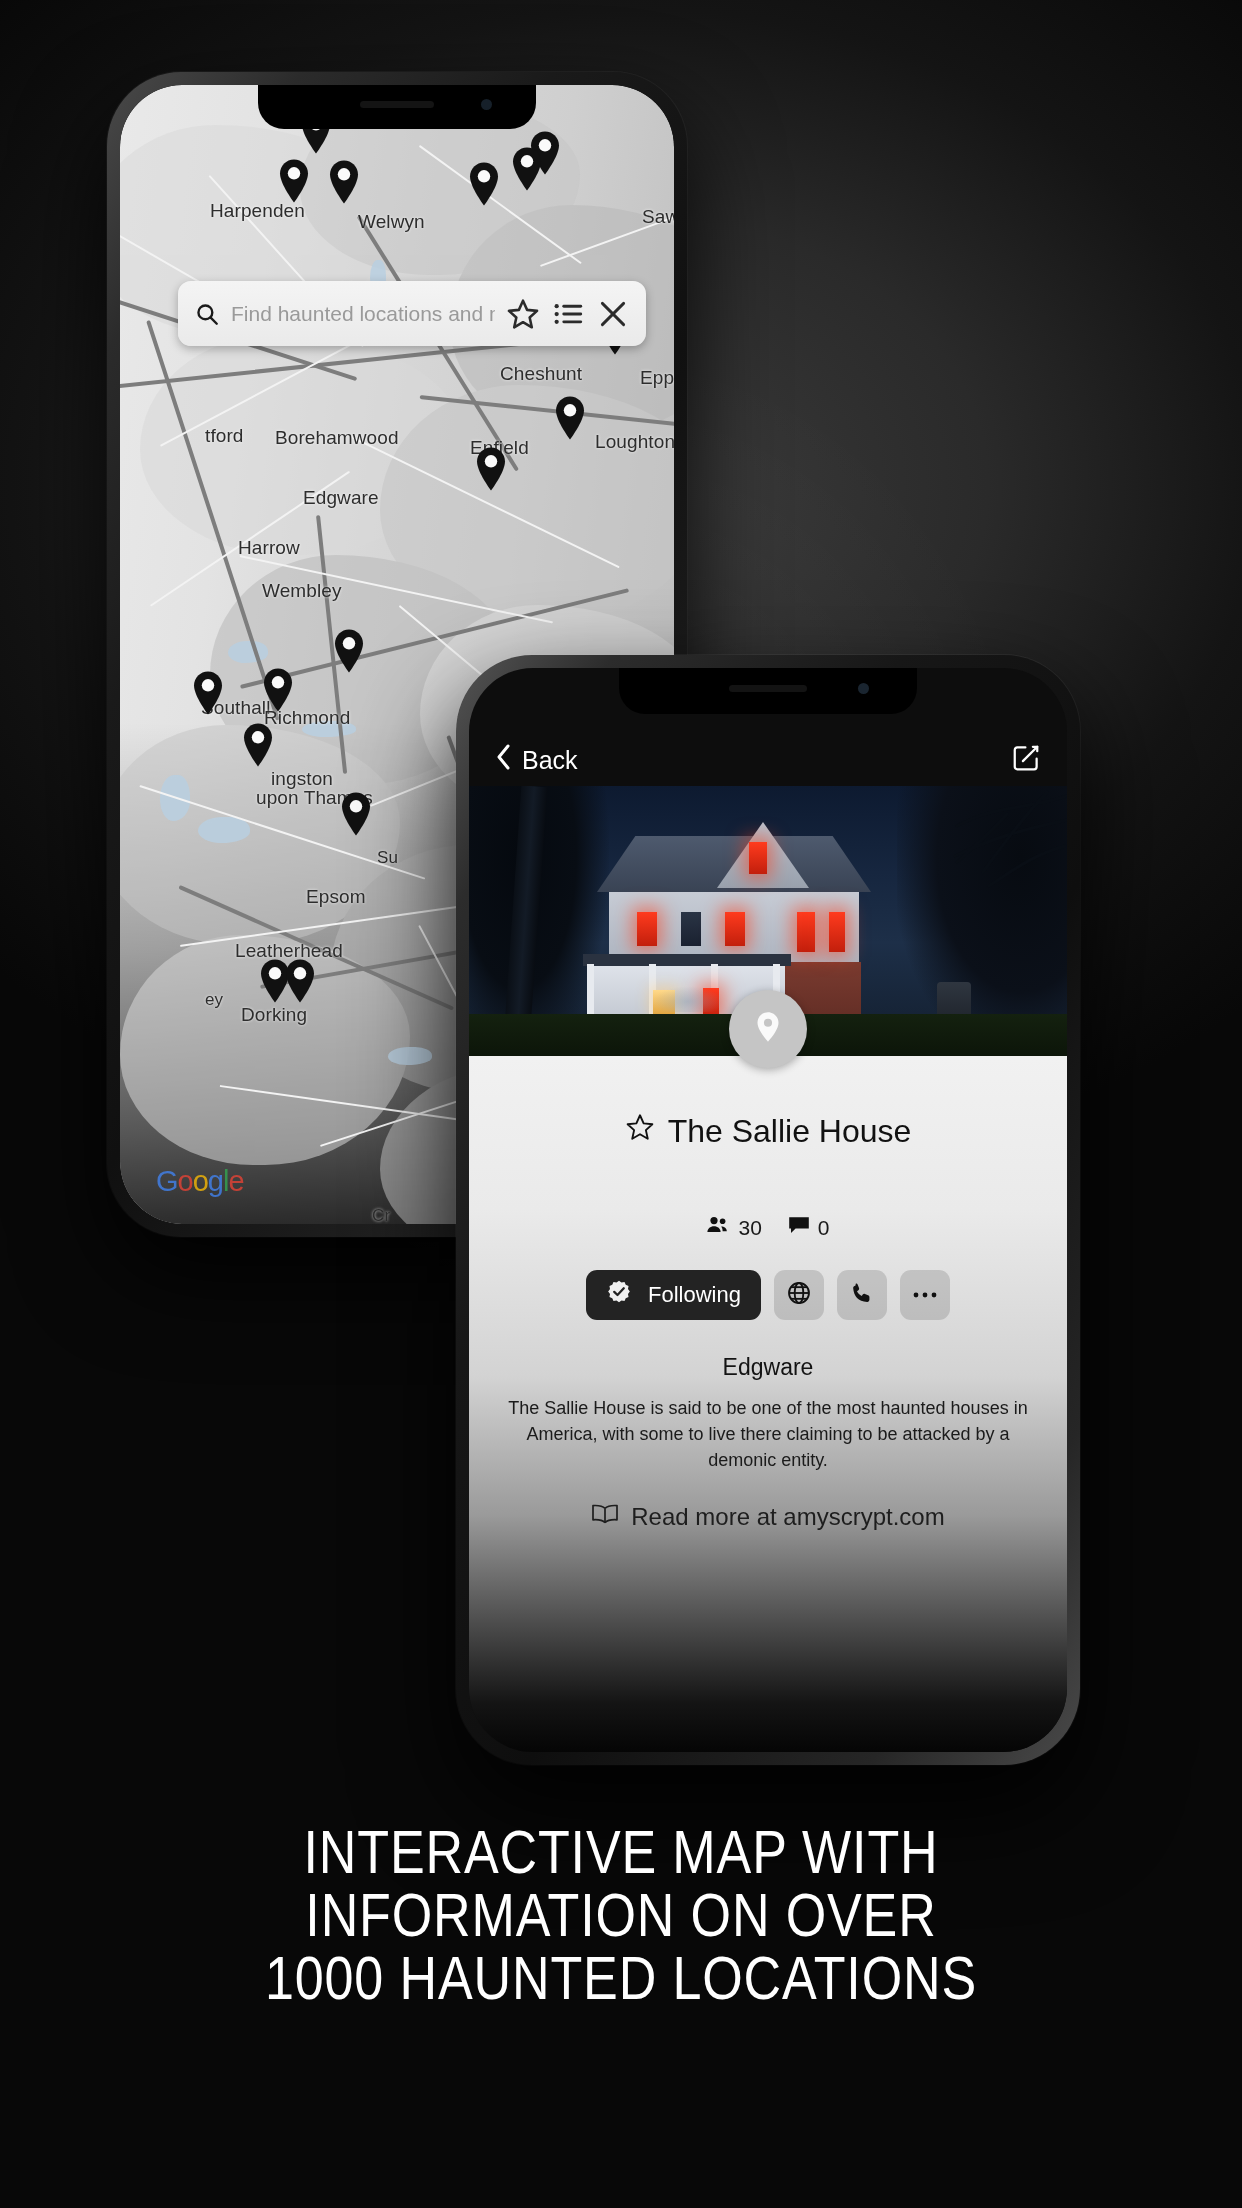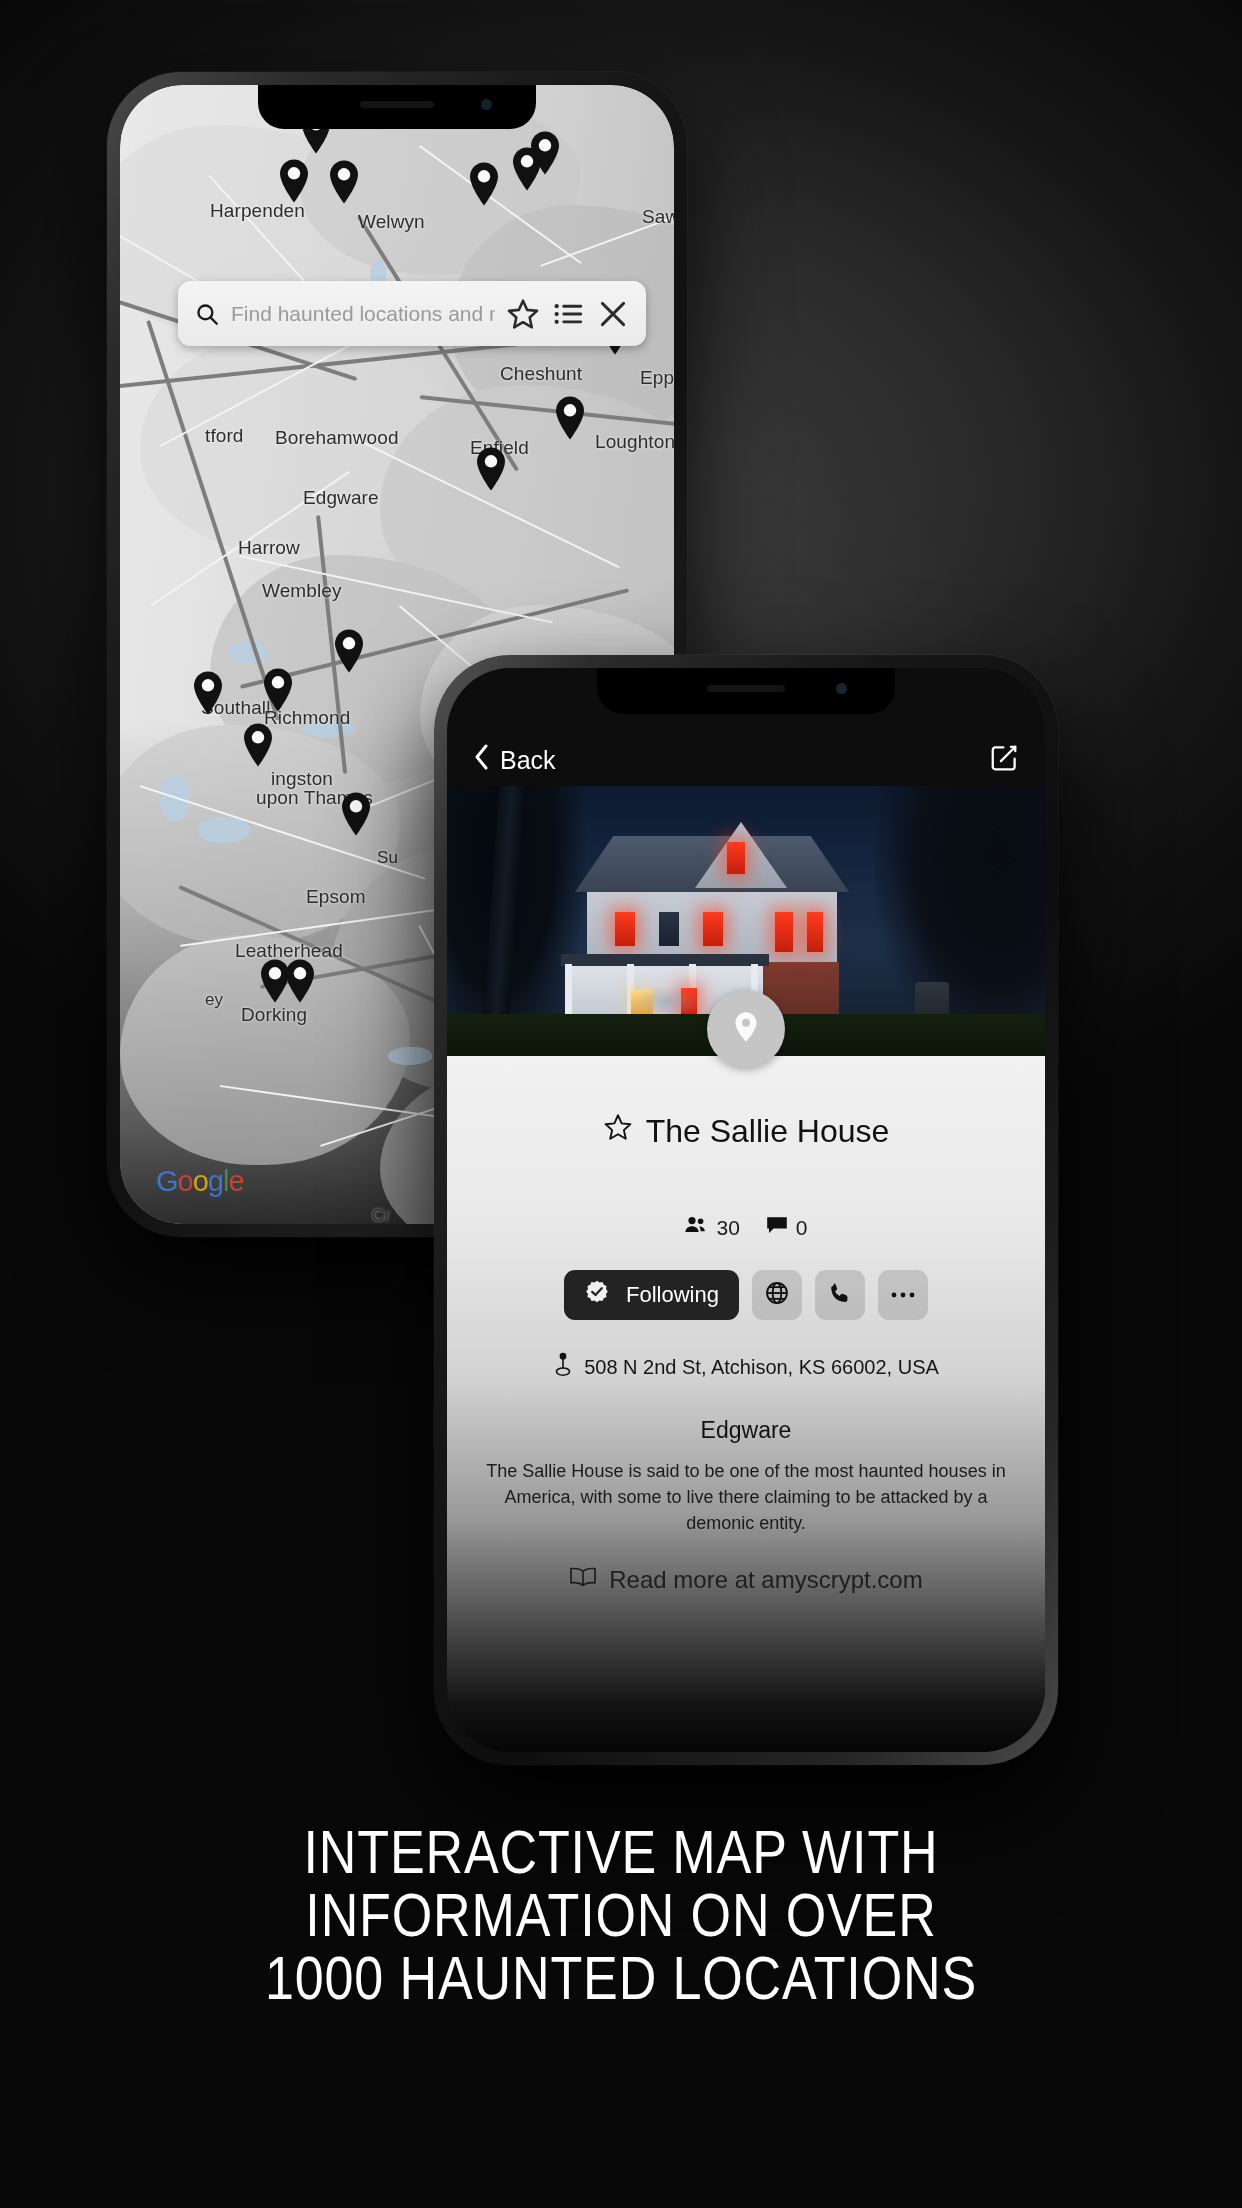--- a/index.html
+++ b/index.html
@@ -108,21 +108,21 @@
   #google-logo span:nth-child(1){color:#4285F4;}
   #google-logo span:nth-child(2){color:#EA4335;}
   #google-logo span:nth-child(3){color:#FBBC05;}
   #google-logo span:nth-child(4){color:#4285F4;}
   #google-logo span:nth-child(5){color:#34A853;}
   #google-logo span:nth-child(6){color:#EA4335;}
 
   
   #phone2{
     position:absolute;
-    left:434px; top:655px;
+    left:456px; top:655px;
     width:624px; height:1110px;
     border-radius:76px;
     background:linear-gradient(122deg,#555 0%,#2c2c2c 12%,#171717 34%,#0e0e0e 58%,#262626 84%,#4a4a4a 100%);
     padding:13px;
     box-shadow:0 45px 100px rgba(0,0,0,.9), 0 0 0 1px rgba(255,255,255,.06);
   }
   #phone2-inner{
     position:relative; width:100%; height:100%;
     border-radius:64px; overflow:hidden;
     background:#0d0d0d;
@@ -653,30 +653,20 @@
           <span>
             <svg width="26" height="10" viewBox="0 0 26 10" fill="#111">
               <circle cx="4" cy="5" r="2.4"></circle>
                 <circle cx="13" cy="5" r="2.4"></circle>
                 <circle cx="22" cy="5" r="2.4"></circle>
             </svg>
           </span>
         </div>
       </div>
 
-      <div id="addr-row">
-        <span>
-          <svg width="20" height="26" viewBox="0 0 20 26" fill="none" stroke="#111" stroke-width="1.6">
-            <circle cx="10" cy="4.2" r="2.6" fill="#111"></circle>
-            <line x1="10" y1="6.8" x2="10" y2="16.2"></line>
-            <ellipse cx="10" cy="19.6" rx="6.6" ry="3.6"></ellipse>
-          </svg>
-        </span>
-        <span>508 N 2nd St, Atchison, KS 66002, USA</span>
-      </div>
 
       <div id="ov-title">Edgware</div>
       <div id="ov-body">The Sallie House is said to be one of the most haunted houses in America, with some to live there claiming to be attacked by a demonic entity.</div>
 
       <div id="readmore">
         <span>
           <svg width="28" height="22" viewBox="0 0 28 22" fill="none" stroke="#1e1e1e" stroke-width="1.7" stroke-linejoin="round">
             <path d="M14 5.4C11.6 3 8.2 2.2 2 2.6v14.2c6.2-.4 9.6.4 12 2.8"></path>
             <path d="M14 5.4C16.4 3 19.8 2.2 26 2.6v14.2c-6.2-.4-9.6.4-12 2.8"></path>
             <line x1="14" y1="5.4" x2="14" y2="19.6"></line>

